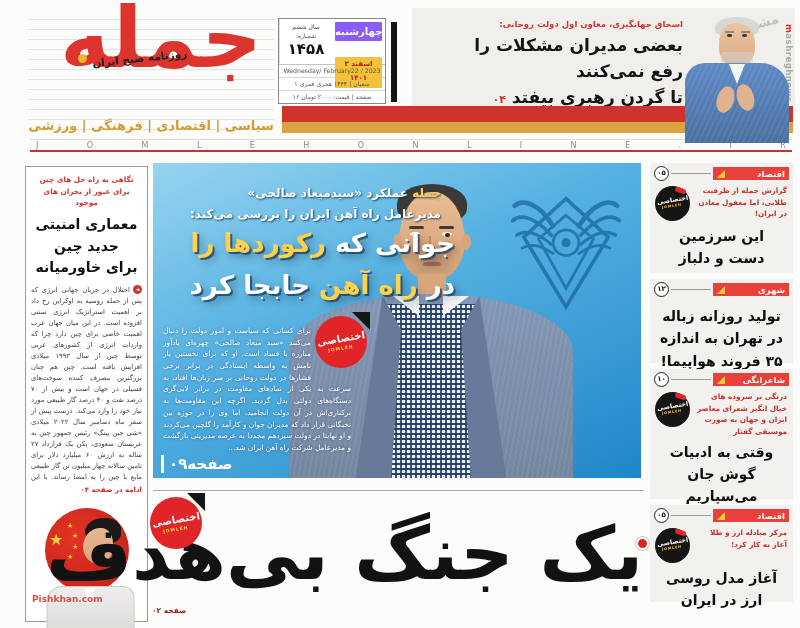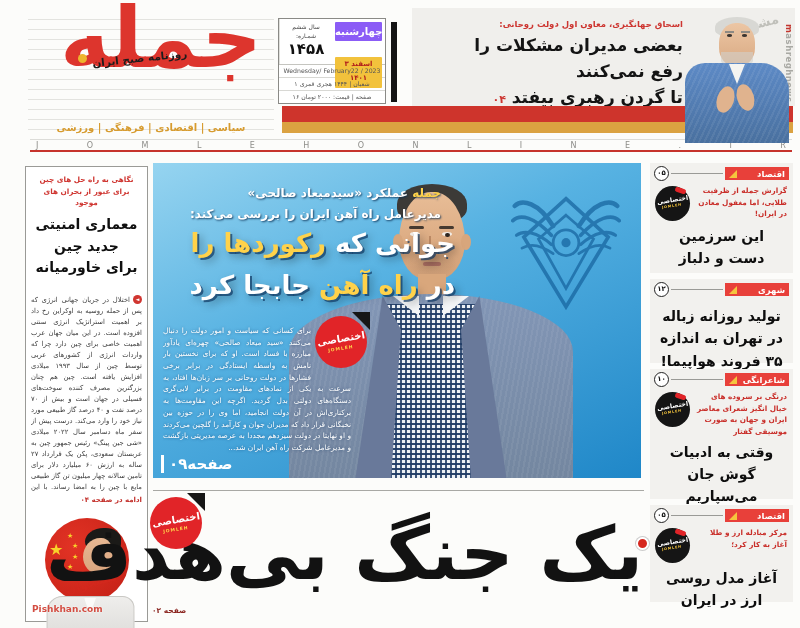--- a/index.html
+++ b/index.html
@@ -8,21 +8,21 @@
   .abs{position:absolute;}
 
   
   .logo-area{left:28px;top:10px;width:246px;height:124px;
     background:repeating-linear-gradient(180deg,transparent 0 9px,#e3e3df 9px 10px);}
   .logo-text{position:absolute;right:12px;top:-20px;font-size:84px;font-weight:bold;color:#dd352d;line-height:1.15;}
   .logo-sub{position:absolute;left:64px;top:42px;font-size:10.5px;font-weight:bold;color:#1c1c1c;
     transform:rotate(-6deg);white-space:nowrap;}
   .logo-dot{position:absolute;left:50px;top:44px;width:9px;height:9px;border-radius:50%;background:#eeb52c;}
   .logo-tagline{position:absolute;bottom:1px;left:50%;transform:translateX(-50%);
-    font-size:10px;font-weight:bold;color:#d79b2e;white-space:nowrap;direction:rtl;}
+    font-size:13px;font-weight:bold;color:#d79b2e;white-space:nowrap;direction:rtl;}
 
   .issue-box{left:278px;top:18px;width:108px;height:86px;border:1px solid #8a8a86;background:#fff;
     box-sizing:border-box;font-size:6.5px;color:#333;}
   .ib-top{display:flex;height:45px;border-bottom:1px solid #c5c5c0;}
   .ib-num-cell{width:50%;text-align:center;direction:rtl;padding-top:3px;box-sizing:border-box;border-left:1px solid #e0e0dc;}
   .ib-labels{font-size:6px;line-height:1.5;color:#444;}
   .ib-number{font-size:15px;font-weight:bold;color:#111;letter-spacing:1px;}
   .ib-date-cell{width:50%;padding:3px 3px 0 3px;box-sizing:border-box;}
   .ib-weekday{background:#8b5cf6;color:#fff;font-weight:bold;font-size:10px;text-align:center;
     height:19px;line-height:19px;border-radius:1px;}
@@ -64,21 +64,21 @@
   .stripe-gold{left:282px;top:122px;width:511px;height:11px;background:#dba241;}
 
   .url-strip{left:30px;top:139px;width:762px;height:13px;display:flex;justify-content:space-between;
     align-items:center;border-top:1px solid #dcdcd8;border-bottom:2px solid #c6332c;
     font-size:8px;color:#8d8d89;padding:0 6px;box-sizing:border-box;}
 
   
   .china-col{left:25px;top:166px;width:123px;height:456px;border:1px solid #9a9a96;background:#fff;
     box-sizing:border-box;padding:7px 5px 0 5px;direction:rtl;text-align:center;}
   .cc-kicker{font-size:7.3px;color:#cf3530;font-weight:bold;line-height:1.6;}
-  .cc-headline{font-size:14px;font-weight:bold;color:#0f0f0f;line-height:1.55;margin:5px 0 16px;}
+  .cc-headline{font-size:14px;font-weight:bold;color:#0f0f0f;line-height:1.55;margin:5px 0 6px;}
   .cc-body{font-size:6.8px;color:#3c3c3c;text-align:justify;line-height:1.62;height:198px;overflow:hidden;}
   .cc-bullet{float:right;width:9px;height:9px;background:#d03530;border-radius:50%;margin-left:3px;
     color:#fff;font-size:5px;line-height:9px;text-align:center;}
   .cc-more{font-size:7px;color:#c3302b;font-weight:bold;text-align:right;margin-top:3px;}
   .xi{position:relative;margin-top:6px;height:148px;overflow:hidden;}
   .xi-flag{position:absolute;left:50%;transform:translateX(-50%);top:8px;width:84px;height:84px;
     border-radius:50%;background:radial-gradient(circle at 35% 35%,#e23325,#c21f15);}
   .xi-star{position:absolute;color:#f8d22a;}
   .xi-hair{position:absolute;left:54px;top:18px;width:36px;height:26px;background:#1b1a18;
     border-radius:55% 45% 40% 50%;}
@@ -157,21 +157,21 @@
     background:#e12428;transform:rotate(18deg);border-radius:2px;}
   .bs-fa{color:#fff;font-size:6.5px;font-weight:bold;transform:rotate(-9deg);direction:rtl;line-height:1;}
   .bs-en{color:#f5c53d;font-size:3.5px;font-weight:bold;letter-spacing:.8px;transform:rotate(-9deg);margin-top:1px;}
 
   
   .card{left:650px;width:143px;background:#f2f1ee;box-sizing:border-box;padding:3px 4px;}
   .card-head{display:flex;align-items:center;gap:2px;margin-bottom:2px;}
   .badge{width:13px;height:13px;border:1px solid #222;border-radius:50%;background:#fff;
     font-size:7px;font-weight:bold;text-align:center;line-height:13px;color:#111;flex:none;}
   .hline{flex:1;height:1px;background:#9a9a96;}
-  .tab{width:64px;height:13px;background:#e8403a;color:#fff;font-size:8.5px;font-weight:bold;
+  .tab{width:76px;height:13px;background:#e8403a;color:#fff;font-size:8.5px;font-weight:bold;
     display:flex;align-items:center;justify-content:space-between;padding:0 4px;box-sizing:border-box;flex:none;}
   .flag{width:0;height:0;border-bottom:8px solid #f5c53d;border-left:8px solid transparent;flex:none;}
   .card-kicker{direction:rtl;text-align:right;color:#c92f2a;font-size:7.3px;font-weight:bold;
     line-height:1.6;padding:2px 2px 0 0;}
   .card-h{direction:rtl;text-align:center;font-size:14px;font-weight:bold;color:#0e0e0e;
     line-height:1.6;padding-top:3px;clear:both;}
 
   
   .bottom-rule{left:153px;top:490px;width:491px;height:1px;background:#a8a8a4;}
   .uk-stamp{left:150px;top:497px;}

